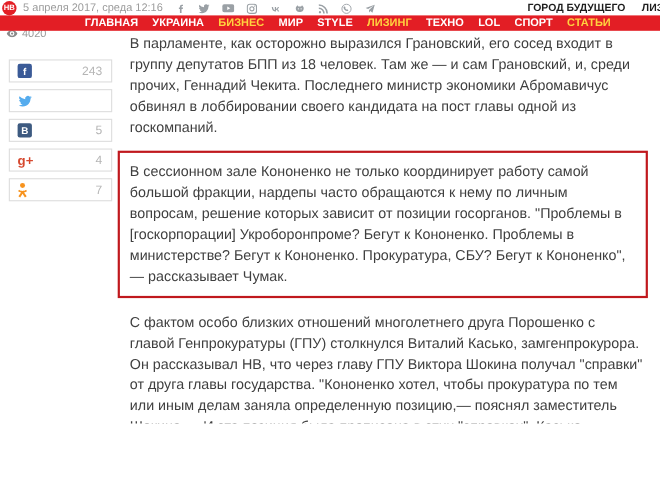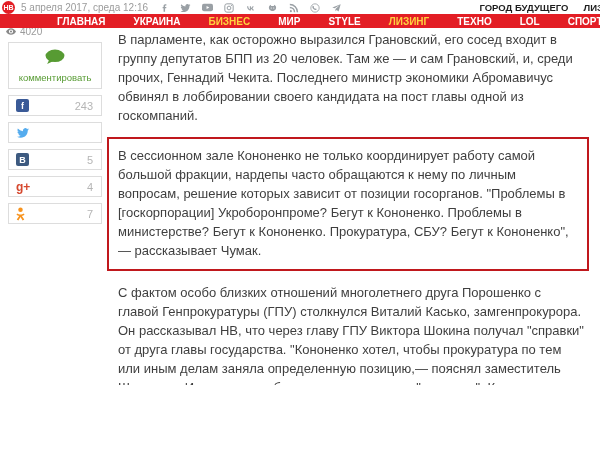--- a/index.html
+++ b/index.html
@@ -16,21 +16,21 @@
   .date { color:#9b9b9b; font-size:10px; margin-left:6px; white-space:nowrap; }
   .hsocial { display:flex; align-items:center; gap:11px; margin-left:12px; }
   .hsocial .hicon { display:flex; align-items:center; color:#9aa0a5; }
   .hsocial svg { display:block; }
   .toplinks { display:flex; gap:15px; margin-left:auto; margin-right:-22px;
               font-size:9.5px; font-weight:bold; color:#1d1d1d; white-space:nowrap; }
   .toplinks a { color:#1d1d1d; text-decoration:none; }
 
   
   .rednav { position:absolute; top:14px; left:0; width:600px; height:14px; background:#e31e25;
-            display:flex; align-items:center; gap:28px; padding-left:57px; overflow:hidden; z-index:5; }
+            display:flex; align-items:center; gap:13px; padding-left:77px; overflow:hidden; z-index:5; }
   .rednav a { color:#fff; font-size:10px; font-weight:bold; text-decoration:none; white-space:nowrap; }
   .rednav a.hl { color:#ffd23f; }
 
   
   .views { position:absolute; top:26px; left:6px; z-index:1; display:flex; align-items:center; gap:4px;
            color:#9b9b9b; font-size:10px; }
 
   
   .sidebar { position:absolute; left:8px; top:42px; width:94px; }
   .comment-btn { border:1px solid #ddd; background:#fff; height:47px; cursor:pointer;
@@ -138,29 +138,20 @@
     <span>
       <svg width="10" height="7" viewBox="0 0 24 16" fill="#8a8a8a">
           <path d="M12 0C7 0 2.7 3 0 8c2.7 5 7 8 12 8s9.3-3 12-8c-2.7-5-7-8-12-8zm0 13a5 5 0 110-10 5 5 0 010 10z"></path>
           <circle cx="12" cy="8" r="2.5"></circle>
         </svg>
     </span>
     <span>4020</span>
   </div>
 
   <aside class="sidebar">
-    <div class="comment-btn">
-      <span>
-        <svg width="22" height="16" viewBox="0 0 28 20" fill="#579b33">
-            <ellipse cx="14" cy="8.5" rx="12" ry="8"></ellipse>
-            <path d="M7 13l-3 6 8-4z"></path>
-          </svg>
-      </span>
-      <span class="lbl">комментировать</span>
-    </div>
 
     <div class="share-row">
       <span class="badge fb">f</span>
       <span class="cnt">243</span>
     </div>
     <div class="share-row">
       <span style="display:flex;">
         <svg width="14" height="12" viewBox="0 0 24 24" fill="#55acee">
             <path d="M24 4.6a9.8 9.8 0 01-2.8.8 4.9 4.9 0 002.1-2.7c-.9.6-2 1-3.1 1.2a4.9 4.9 0 00-8.4 4.5A14 14 0 011.6 3.2a4.9 4.9 0 001.5 6.6c-.8 0-1.6-.2-2.2-.6v.1c0 2.4 1.7 4.4 3.9 4.8a4.9 4.9 0 01-2.2.1 4.9 4.9 0 004.6 3.4A9.9 9.9 0 010 19.5 14 14 0 007.5 21.7c9.1 0 14-7.5 14-14v-.6A10 10 0 0024 4.6z"></path>
           </svg>
@@ -180,19 +171,19 @@
         <svg width="9" height="14" viewBox="0 0 16 26" fill="#f7931e">
             <circle cx="8" cy="5" r="4.2"></circle>
             <path d="M2 12c1.8 1.5 4 2 6 2s4.2-.5 6-2l1.5 2.5c-1.5 1.2-3.3 1.9-5 2.2l4.5 6.5-3 2-4-6.5-4 6.5-3-2 4.5-6.5c-1.7-.3-3.5-1-5-2.2z"></path>
           </svg>
       </span>
       <span class="cnt">7</span>
     </div>
   </aside>
 
   <main class="article">
-    <p>В парламенте, как осторожно выразился Грановский, его сосед входит в группу депутатов БПП из 20 человек. Там же — и сам Грановский, и, среди прочих, Геннадий Чекита. Последнего министр экономики Абромавичус обвинял в лоббировании своего кандидата на пост главы одной из госкомпаний.</p>
+    <p>В парламенте, как осторожно выразился Грановский, его сосед входит в группу депутатов БПП из 18 человек. Там же — и сам Грановский, и, среди прочих, Геннадий Чекита. Последнего министр экономики Абромавичус обвинял в лоббировании своего кандидата на пост главы одной из госкомпаний.</p>
     <div class="quote-box">В сессионном зале Кононенко не только координирует работу самой большой фракции, нардепы часто обращаются к нему по личным вопросам, решение которых зависит от позиции госорганов. "Проблемы в [госкорпорации] Укроборонпроме? Бегут к Кононенко. Проблемы в министерстве? Бегут к Кононенко. Прокуратура, СБУ? Бегут к Кононенко",— рассказывает Чумак.</div>
     <p>С фактом особо близких отношений многолетнего друга Порошенко с главой Генпрокуратуры (ГПУ) столкнулся Виталий Касько, замгенпрокурора. Он рассказывал НВ, что через главу ГПУ Виктора Шокина получал "справки" от друга главы государства. "Кононенко хотел, чтобы прокуратура по тем или иным делам заняла определенную позицию,— пояснял заместитель Шокина.— И эта позиция была прописана в этих "справках". Касько отказался работать по ним.</p>
 
   </main>
 
 </div>
 
 </body></html>

